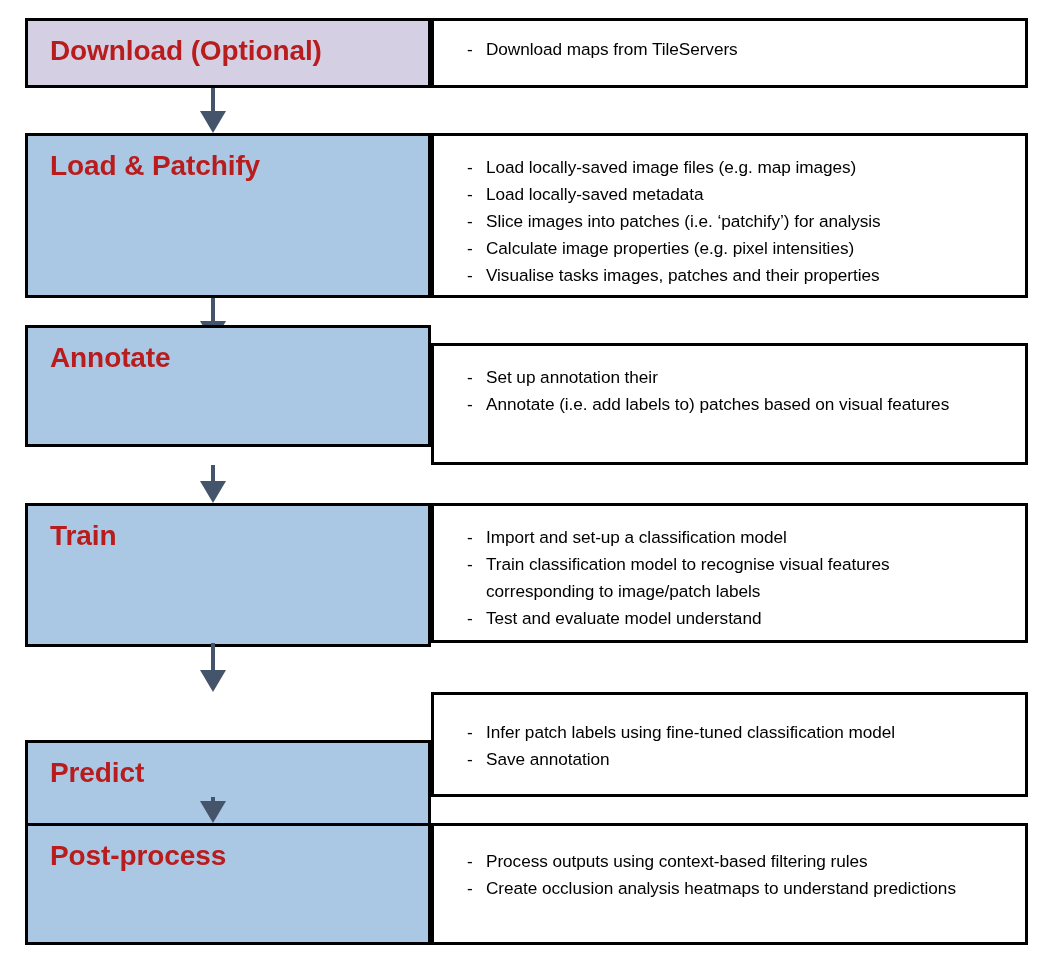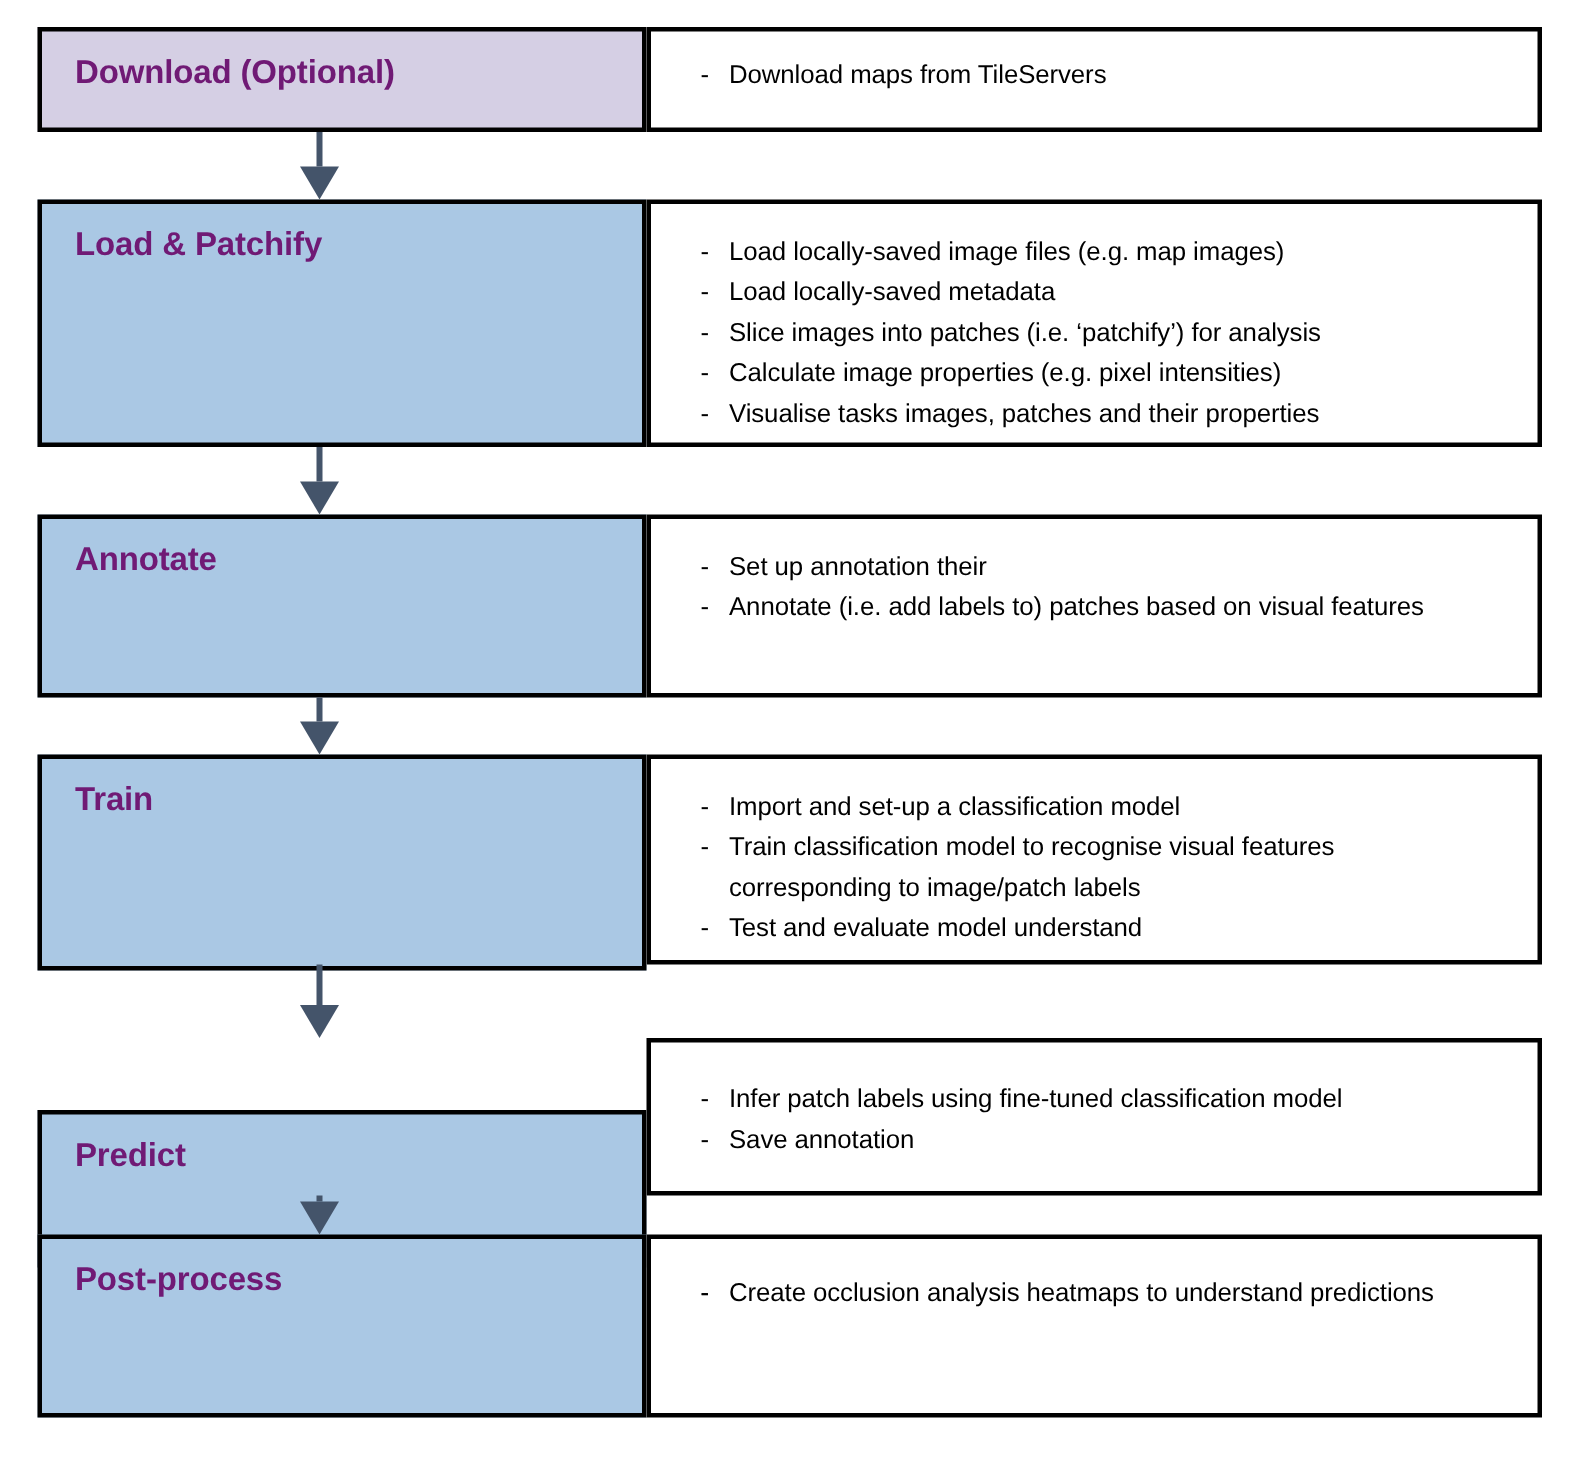--- a/index.html
+++ b/index.html
@@ -29,23 +29,23 @@
     display: block;
   }
   .stage-box.accent-lavender {
     background: #d5cfe4;
   }
 
   .stage-label {
     position: absolute;
     left: 22px;
     top: 14px;
-    font-size: 22px;
+    font-size: 28px;
     font-weight: bold;
-    color: #701a75;
+    color: #b91c1c;
     letter-spacing: -0.1px;
     white-space: nowrap;
     line-height: 1.15;
   }
 
   .detail-box {
     position: absolute;
     box-sizing: border-box;
     border: 3px solid #000000;
     background: #ffffff;
@@ -151,21 +151,21 @@
         <span>Visualise tasks images, patches and their properties</span>
       </li>
     </ul>
   </div>
 
   <div class="connector" style="left:200px; top:298px; width:26px; height:45px;">
     <div class="shaft" style="height:23px;"></div>
     <div class="head"></div>
   </div>
 
-  <div class="stage-box" style="left:25px; top:343px; width:406px; height:122px;">
+  <div class="stage-box" style="left:25px; top:325px; width:406px; height:122px;">
     <div class="stage-label">Annotate</div>
   </div>
   <div class="detail-box" style="left:431px; top:343px; width:597px; height:122px;">
     <ul class="bullet-list" style="top:18px; right:48px;">
       <li class="bullet-item">
         <span class="dash">-</span>
         <span>Set up annotation their</span>
       </li>
       <li class="bullet-item">
         <span class="dash">-</span>
@@ -225,20 +225,21 @@
     <div class="head"></div>
   </div>
 
   <div class="stage-box" style="left:25px; top:823px; width:406px; height:122px;">
     <div class="stage-label">Post-process</div>
   </div>
   <div class="detail-box" style="left:431px; top:823px; width:597px; height:122px;">
     <ul class="bullet-list" style="top:22px; right:60px;">
       <li class="bullet-item">
         <span class="dash">-</span>
+        <span>Process outputs using context-based filtering rules</span>
       </li>
       <li class="bullet-item">
         <span class="dash">-</span>
         <span>Create occlusion analysis heatmaps to understand predictions</span>
       </li>
     </ul>
   </div>
 
 </div>
 

